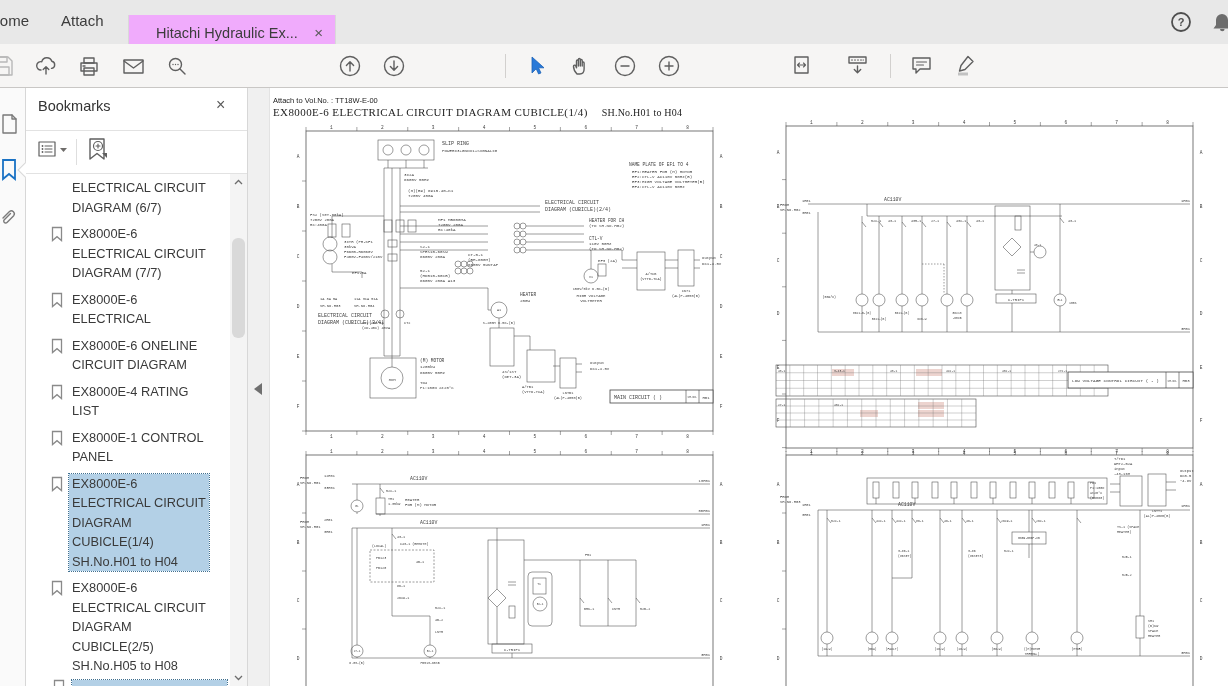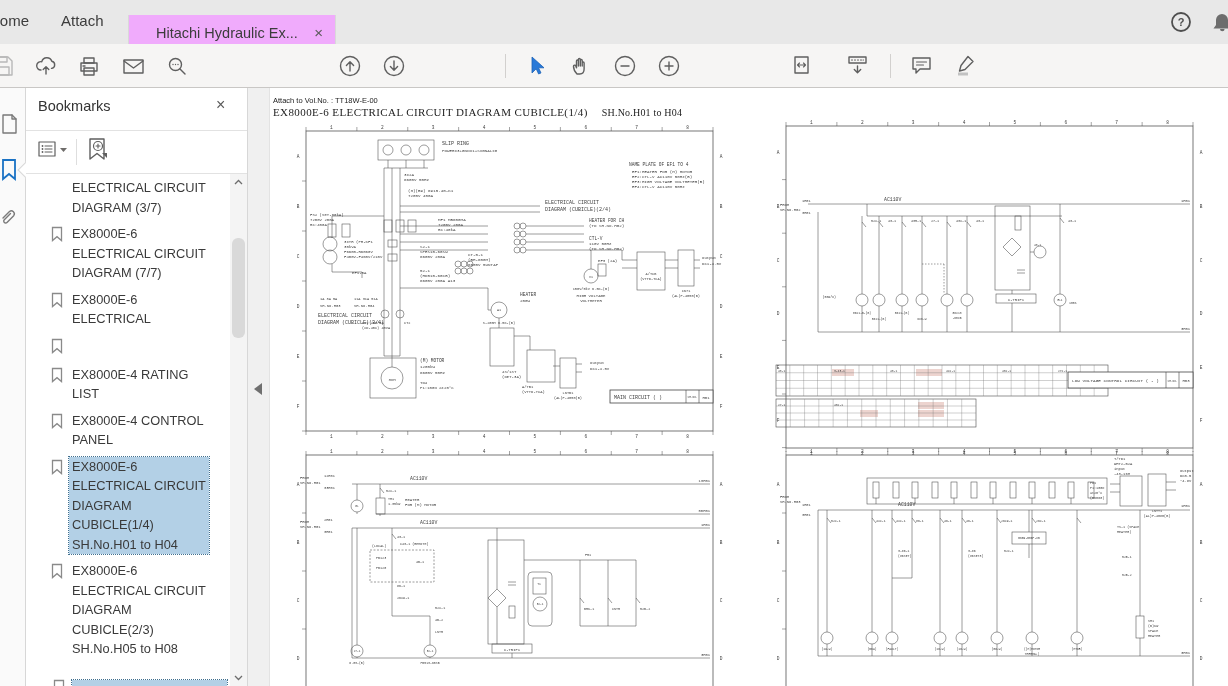--- a/index.html
+++ b/index.html
@@ -243,21 +243,21 @@
             <path d="M16 16 l5 5 v-5 z" fill="#5f5f5f"></path>
           </svg>
         </div>
       </div>
       <div class="pdiv2"></div>
       <div class="bmlist">
           <div class="bm-item">
             <span class="bm-ic"></span>
             <div class="bm-tx">
               <div>ELECTRICAL CIRCUIT</div>
-              <div>DIAGRAM (3/7)</div>
+              <div>DIAGRAM (6/7)</div>
             </div>
           </div>
           <div class="bm-item">
             <span class="bm-ic"><svg width="12" height="16">
                 <path d="M1.5 1.5 h9 v13 l-4.5 -3.8 -4.5 3.8 z" fill="none" stroke="#8a8a8a" stroke-width="1.3"></path>
               </svg></span>
             <div class="bm-tx">
               <div>EX8000E-6</div>
               <div>ELECTRICAL CIRCUIT</div>
               <div>DIAGRAM (7/7)</div>
@@ -269,36 +269,40 @@
               </svg></span>
             <div class="bm-tx">
               <div>EX8000E-6</div>
               <div>ELECTRICAL</div>
             </div>
           </div>
           <div class="bm-item">
             <span class="bm-ic"><svg width="12" height="16">
                 <path d="M1.5 1.5 h9 v13 l-4.5 -3.8 -4.5 3.8 z" fill="none" stroke="#8a8a8a" stroke-width="1.3"></path>
               </svg></span>
+            <div class="bm-tx">
+              <div>EX8000E-6 ONELINE</div>
+              <div>CIRCUIT DIAGRAM</div>
+            </div>
           </div>
           <div class="bm-item">
             <span class="bm-ic"><svg width="12" height="16">
                 <path d="M1.5 1.5 h9 v13 l-4.5 -3.8 -4.5 3.8 z" fill="none" stroke="#8a8a8a" stroke-width="1.3"></path>
               </svg></span>
             <div class="bm-tx">
               <div>EX8000E-4 RATING</div>
               <div>LIST</div>
             </div>
           </div>
           <div class="bm-item">
             <span class="bm-ic"><svg width="12" height="16">
                 <path d="M1.5 1.5 h9 v13 l-4.5 -3.8 -4.5 3.8 z" fill="none" stroke="#8a8a8a" stroke-width="1.3"></path>
               </svg></span>
             <div class="bm-tx">
-              <div>EX8000E-4 CONTROL</div>
+              <div>EX8000E-1 CONTROL</div>
               <div>PANEL</div>
             </div>
           </div>
           <div class="bm-item sel">
             <span class="bm-ic"><svg width="12" height="16">
                 <path d="M1.5 1.5 h9 v13 l-4.5 -3.8 -4.5 3.8 z" fill="none" stroke="#8a8a8a" stroke-width="1.3"></path>
               </svg></span>
             <div class="bm-tx">
               <div>EX8000E-6</div>
               <div>ELECTRICAL CIRCUIT</div>
@@ -308,21 +312,21 @@
             </div>
           </div>
           <div class="bm-item">
             <span class="bm-ic"><svg width="12" height="16">
                 <path d="M1.5 1.5 h9 v13 l-4.5 -3.8 -4.5 3.8 z" fill="none" stroke="#8a8a8a" stroke-width="1.3"></path>
               </svg></span>
             <div class="bm-tx">
               <div>EX8000E-6</div>
               <div>ELECTRICAL CIRCUIT</div>
               <div>DIAGRAM</div>
-              <div>CUBICLE(2/3)</div>
+              <div>CUBICLE(2/5)</div>
               <div>SH.No.H05 to H08</div>
             </div>
           </div>
         </div>
       <div class="bm-partial-ic">
         <svg width="12" height="14">
             <path d="M1.5 1.5 h9 v12 l-4.5-3.8 -4.5 3.8 z" fill="none" stroke="#8a8a8a" stroke-width="1.3"></path>
           </svg>
       </div>
       <div class="bm-partial"></div>

